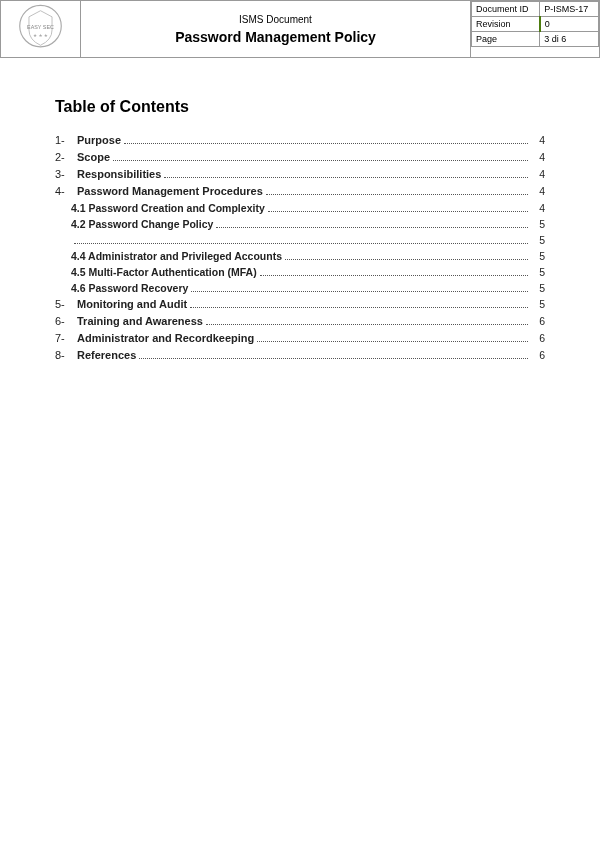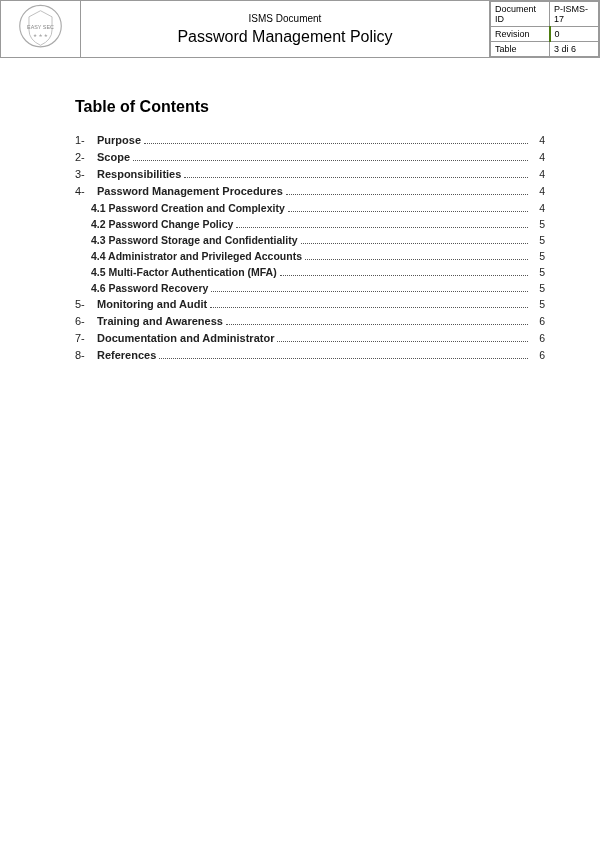--- a/index.html
+++ b/index.html
@@ -57,21 +57,20 @@
       font-size: 14px;
       font-weight: bold;
       vertical-align: middle;
       border-right: 1px solid #999;
       padding: 4px 10px;
     }
 
     
     .content {
       padding: 40px 55px 40px 55px;
-      margin-left: 20px;
     }
 
     .toc-title {
       font-size: 16px;
       font-weight: bold;
       margin-bottom: 18px;
       color: #000;
     }
 
     .toc-item {
@@ -131,35 +130,35 @@
 
           <text x="35" y="34" text-anchor="middle" font-size="7" fill="#888" font-family="Arial">EASY SEC</text>
 
           <text x="35" y="44" text-anchor="middle" font-size="6" fill="#aaa" font-family="Arial">★ ★ ★</text>
 
           <path id="arc1" d="M 12 30 A 23 23 0 0 1 58 30" fill="none"></path>
         </svg>
       </td>
       <td class="title-cell" rowspan="2">
         <div style="font-size:10px; font-weight:normal; margin-bottom:4px;">ISMS Document</div>
-        <div style="font-size:16px; font-weight:normal;">Password Management Policy</div>
+        <div style="font-size:14px; font-weight:bold;">Password Management Policy</div>
       </td>
-      <td style="padding:0; vertical-align:top; width:110px;">
+      <td style="padding:0; vertical-align:top; width:129px;">
         <table style="width:100%; border-collapse:collapse;">
           <tbody>
                 <tr>
             <td style="font-size:9px; padding:2px 4px; border-bottom:1px solid #999; border-right:1px solid #999;">Document ID</td>
             <td style="font-size:9px; padding:2px 4px; border-bottom:1px solid #999;">P-ISMS-17</td>
           </tr>
           <tr>
             <td style="font-size:9px; padding:2px 4px; border-bottom:1px solid #999; border-right:2px solid #4d7c0f;">Revision</td>
             <td style="font-size:9px; padding:2px 4px; border-bottom:1px solid #999;">0</td>
           </tr>
           <tr>
-            <td style="font-size:9px; padding:2px 4px; border-right:1px solid #999;">Table</td>
+            <td style="font-size:9px; padding:2px 4px; border-right:1px solid #999;">Page</td>
             <td style="font-size:9px; padding:2px 4px;margin-top:40px;">3 di 6</td>
           </tr>
         </tbody>
             </table>
       </td>
     </tr>
   </tbody>
     </table>
 
   <div class="content">
@@ -195,21 +194,20 @@
           <span class="toc-label">4.1 Password Creation and Complexity</span>
           <span class="toc-dots"></span>
           <span class="toc-page">4</span>
         </div>
         <div class="toc-item-sub">
           <span class="toc-label">4.2 Password Change Policy</span>
           <span class="toc-dots"></span>
           <span class="toc-page">5</span>
         </div>
         <div class="toc-item-sub">
-          <span class="toc-label">4.3 Password Storage and Confidentiality</span>
           <span class="toc-dots"></span>
           <span class="toc-page">5</span>
         </div>
         <div class="toc-item-sub">
           <span class="toc-label">4.4 Administrator and Privileged Accounts</span>
           <span class="toc-dots"></span>
           <span class="toc-page">5</span>
         </div>
         <div class="toc-item-sub">
           <span class="toc-label">4.5 Multi-Factor Authentication (MFA)</span>
@@ -228,21 +226,21 @@
           <span class="toc-page">5</span>
         </div>
         <div class="toc-item">
           <span class="toc-num">6-</span>
           <span class="toc-label">Training and Awareness</span>
           <span class="toc-dots"></span>
           <span class="toc-page">6</span>
         </div>
         <div class="toc-item">
           <span class="toc-num">7-</span>
-          <span class="toc-label">Documentation and Administrator</span>
+          <span class="toc-label">Administrator and Recordkeeping</span>
           <span class="toc-dots"></span>
           <span class="toc-page">6</span>
         </div>
         <div class="toc-item">
           <span class="toc-num">8-</span>
           <span class="toc-label">References</span>
           <span class="toc-dots"></span>
           <span class="toc-page">6</span>
         </div>
       </div>

